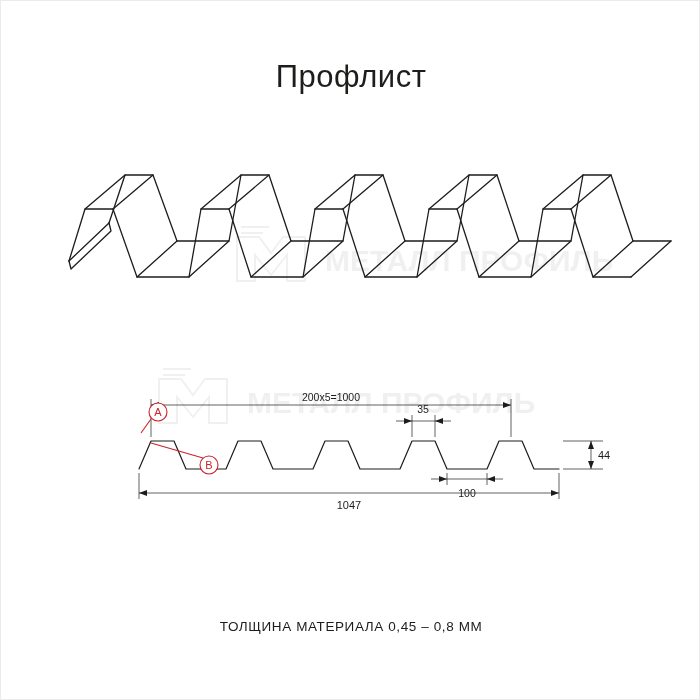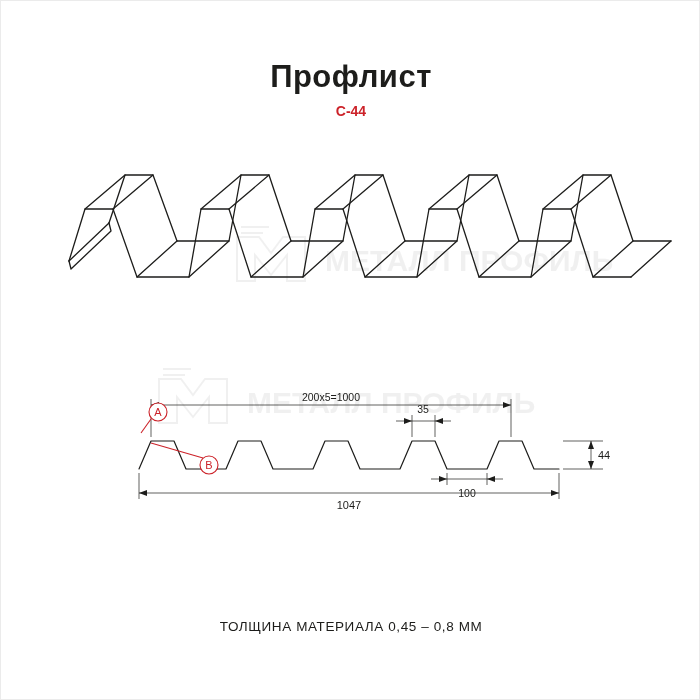--- a/index.html
+++ b/index.html
@@ -21,21 +21,21 @@
     box-sizing: border-box;
     border: 1px solid #ebebeb;
   }
   .title {
     position: absolute;
     top: 58px;
     left: 0;
     width: 700px;
     text-align: center;
     font-size: 31px;
-    font-weight: bold;
+    font-weight: normal;
     letter-spacing: 0.5px;
     color: #1d1d1b;
   }
   .subtitle {
     position: absolute;
     top: 102px;
     left: 0;
     width: 700px;
     text-align: center;
     font-size: 14px;
@@ -76,21 +76,20 @@
   .wm2 { top: 360px; left: 150px; }
   svg { display: block; overflow: visible; }
   text { font-family: "Liberation Sans", sans-serif; }
 </style>
 </head>
 <body>
 
 <div class="page">
 
   <div class="title">Профлист</div>
-  <div class="subtitle">С-44</div>
 
   <div class="wm wm1">
     <svg width="290" height="80" viewBox="0 0 290 80">
       <g fill="none" stroke="#e3e3e3" stroke-width="2">
         <path d="M8 62 L8 18 L30 18 L42 34 L54 18 L76 18 L76 62 L58 62 L58 36 L42 56 L26 36 L26 62 Z"></path>
         <path d="M12 8 L40 8 M12 14 L34 14"></path>
       </g>
       <text x="96" y="52" font-size="30" font-weight="bold" fill="#e3e3e3">МЕТАЛЛ ПРОФИЛЬ</text>
     </svg>
   </div>

